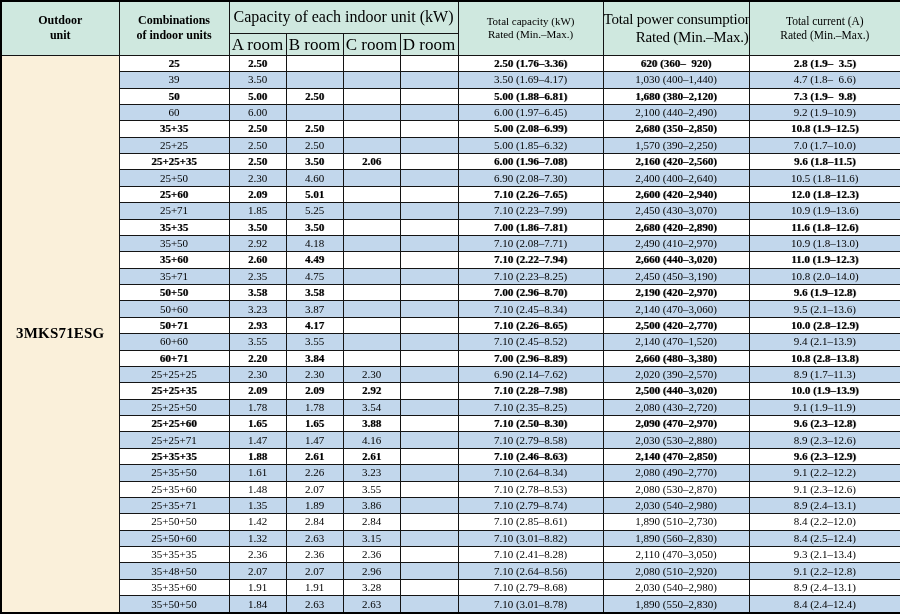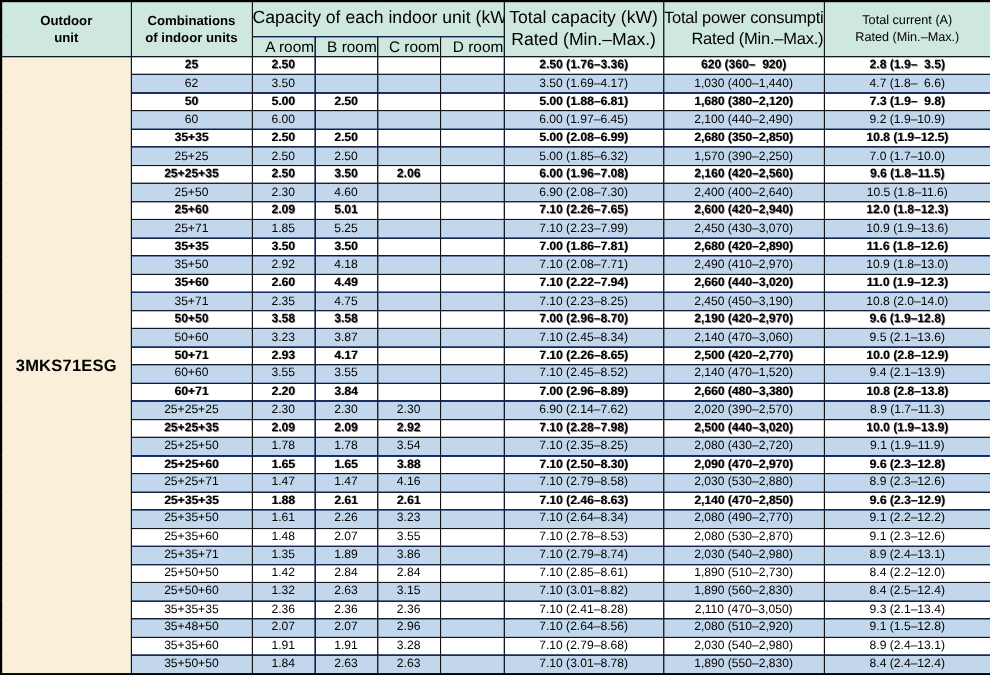--- a/index.html
+++ b/index.html
@@ -1,29 +1,29 @@
 <!DOCTYPE html>
 <html style="--teal: #cfe8df; --blue: #c2d7ec; --beige: #faf0da;"><head>
 <meta charset="utf-8">
 <style>
   html,body{margin:0;padding:0;background:#fff;}
-  .wrap{width:900px;height:614px;overflow:hidden;background:#1d4ed8;
-        font-family:Liberation Sans, sans-serif;}
+  .wrap{width:900px;height:614px;overflow:hidden;background:#0ea5e9;
+        font-family:Liberation Serif, serif;}
   table.t{width:900px;height:614px;border-collapse:collapse;table-layout:fixed;
           border:2px solid #000;}
   .t th,.t td{border:1px solid #141414;padding:0;text-align:center;vertical-align:middle;
           white-space:pre;overflow:hidden;color:#000;}
   
   thead th{background:var(--teal,#cfe8df);font-weight:normal;white-space:pre-line;line-height:1.25;}
   thead tr.h1{height:32px;}
   thead tr.h2{height:16px;}
   th.bold2{font-weight:bold;font-size:12px;}
   th.grp{font-size:16px;}
-  th.room{font-size:14px;text-align:right;}
-  th.tot{font-size:16px;margin-left:40px;}
+  th.room{font-size:17px;}
+  th.tot{font-size:11px;margin-left:40px;}
   th.pow{font-size:15px;letter-spacing:-0.2px;text-align:right;}
   th.cur{font-size:11.5px;margin-left:35px;}
   
   tbody td{font-size:11px;height:15px;line-height:1;}
   tbody tr.blue td{background:var(--blue,#c2d7ec);}
   tbody tr.white td{background:#ffffff;}
   tbody tr.dbl td{font-weight:bold;text-shadow:0.7px 0.4px 0 rgba(0,0,0,0.5);}
   td.outdoor{background:var(--beige,#faf0da) !important;font-weight:bold;font-size:15px;
              text-shadow:none !important;letter-spacing:0.2px;}
 </style>
@@ -70,21 +70,21 @@
           <td>25</td>
           <td>2.50</td>
           <td></td>
           <td></td>
           <td></td>
           <td>2.50 (1.76–3.36)</td>
           <td>620 (360–  920)</td>
           <td>2.8 (1.9–  3.5)</td>
         </tr>
         <tr class="blue">
-          <td>62</td>
+          <td>39</td>
           <td>3.50</td>
           <td></td>
           <td></td>
           <td></td>
           <td>3.50 (1.69–4.17)</td>
           <td>1,030 (400–1,440)</td>
           <td>4.7 (1.8–  6.6)</td>
         </tr>
         <tr class="white dbl">
           <td>50</td>
@@ -377,21 +377,21 @@
           <td>9.3 (2.1–13.4)</td>
         </tr>
         <tr class="blue">
           <td>35+48+50</td>
           <td>2.07</td>
           <td>2.07</td>
           <td>2.96</td>
           <td></td>
           <td>7.10 (2.64–8.56)</td>
           <td>2,080 (510–2,920)</td>
-          <td>9.1 (1.5–12.8)</td>
+          <td>9.1 (2.2–12.8)</td>
         </tr>
         <tr class="white">
           <td>35+35+60</td>
           <td>1.91</td>
           <td>1.91</td>
           <td>3.28</td>
           <td></td>
           <td>7.10 (2.79–8.68)</td>
           <td>2,030 (540–2,980)</td>
           <td>8.9 (2.4–13.1)</td>

